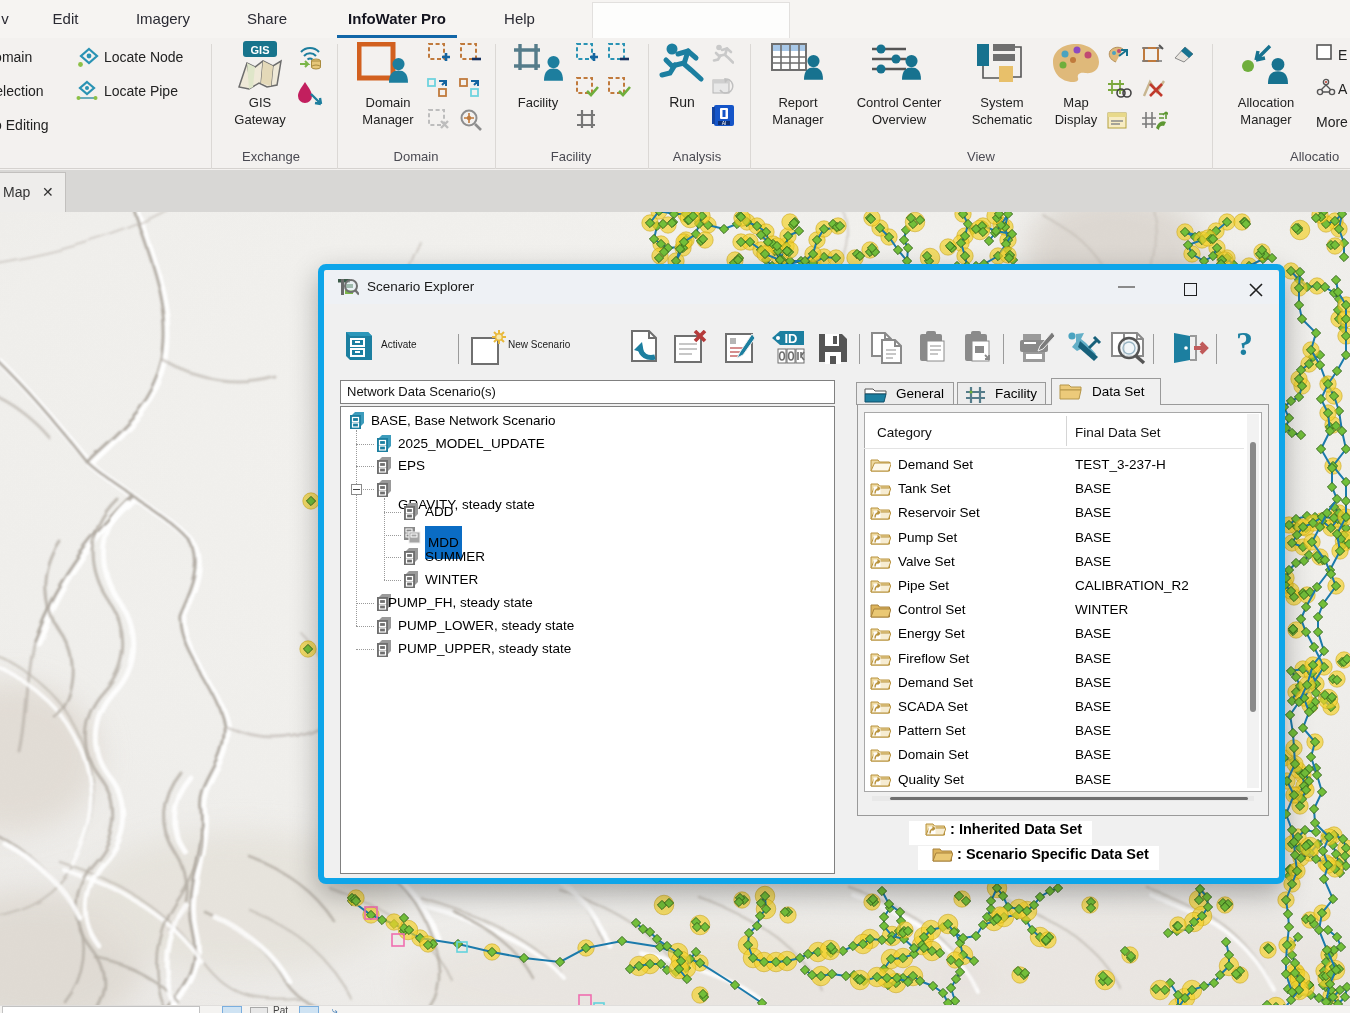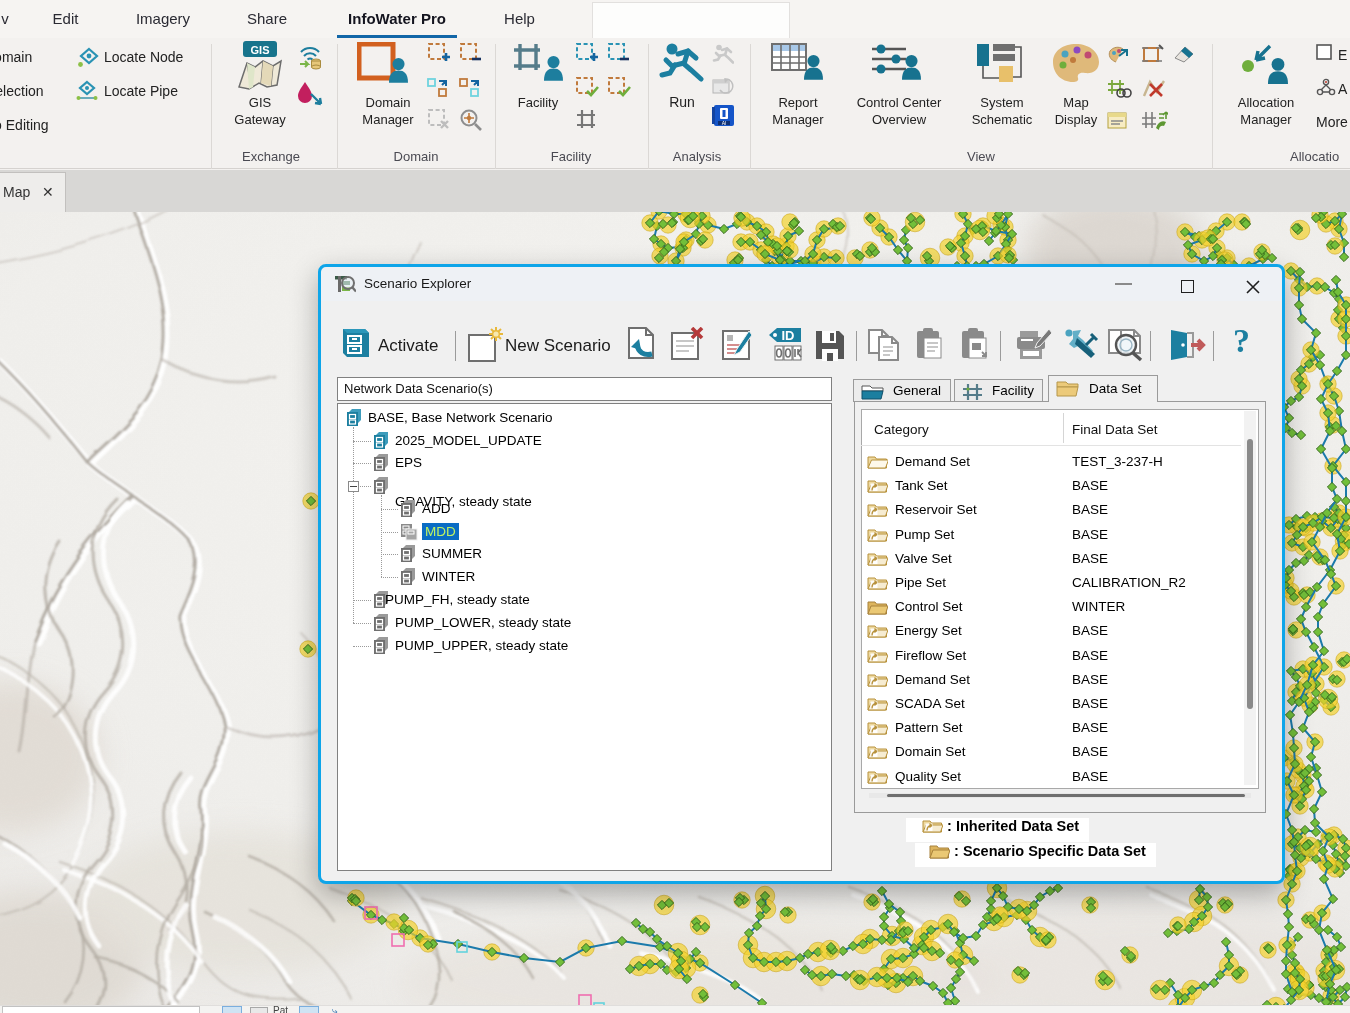--- a/index.html
+++ b/index.html
@@ -6,24 +6,24 @@
 #menubar{position:absolute;left:0;top:0;width:1350px;height:38px;background:#f6f4f2}
 .mtab{position:absolute;top:0;height:38px;line-height:38px;font-size:15px;color:#2a2a33}
 #ribbon{position:absolute;left:0;top:38px;width:1350px;height:131px;background:#f3f1ef;border-bottom:1px solid #d5d2cf}
 .gsep{position:absolute;top:6px;width:1px;height:125px;background:#dbd8d5}
 .glabel{position:absolute;top:111px;font-size:13px;color:#4a4a52;text-align:center}
 .btnlabel{position:absolute;font-size:13px;color:#222;text-align:center;line-height:17px}
 #tabstrip{position:absolute;left:0;top:170px;width:1350px;height:42px;background:#d8d7d5}
 #maptab{position:absolute;left:-12px;top:172px;width:78px;height:40px;background:#eeedeb;border:1px solid #c2c0be;border-bottom:none;font-size:14px;color:#333;line-height:38px;padding-left:14px}
 #map{position:absolute;left:0;top:212px;width:1350px;height:801px}
 #statusbar{position:absolute;left:0;top:1005px;width:1350px;height:8px;background:#f4f3f1;border-top:1px solid #e0dedc}
-#dlg{position:absolute;left:318px;top:264px;width:967px;height:620px;background:#f0f0f0;border:3px solid #0ea5e9;border-radius:8px;box-shadow:0 10px 28px rgba(0,0,0,0.3)}
+#dlg{position:absolute;left:318px;top:264px;width:967px;height:620px;background:#f0f0f0;border:6px solid #0ea5e9;border-radius:8px;box-shadow:0 10px 28px rgba(0,0,0,0.3)}
 #dlgtitle{position:absolute;left:0;top:0;width:100%;height:34px;background:#eef1f5;border-radius:8px 8px 0 0}
 #dlgtitle .t{position:absolute;left:43px;top:0;line-height:34px;font-size:13.5px;color:#191919}
-.tbtxt{position:absolute;font-size:17px;color:#1b1b1b}
+.tbtxt{position:absolute;font-size:10px;color:#1b1b1b}
 .tsep{position:absolute;top:64px;width:1px;height:30px;background:#9b9b9b}
 .treelbl{position:absolute;left:16px;top:110px;width:495px;height:24px;background:#fff;border:1px solid #808080;font-size:13px;color:#111;line-height:22px;padding-left:6px}
 .treebox{position:absolute;left:16px;top:136px;width:495px;height:468px;background:#fff;border:1px solid #808080}
 .trow{position:absolute;font-size:13.5px;color:#000;white-space:nowrap}
 .rtab{position:absolute;font-size:13.5px;color:#000}
 .grpbox{position:absolute;left:533px;top:134px;width:412px;height:412px;background:#f0f0f0;border:1px solid #9a9a9a}
 .tablebox{position:absolute;left:540px;top:142px;width:398px;height:380px;background:#fff;border:1px solid #a8a8a8}
 .cell{position:absolute;font-size:13.5px;color:#000;white-space:nowrap}
 .legend{position:absolute;font-size:14.5px;font-weight:bold;color:#000;background:#fff;white-space:nowrap;line-height:23px}
 </style></head><body>
@@ -1556,21 +1556,21 @@
           <rect x="3.5" y="11" width="6" height="4" fill="none" stroke="#fff" stroke-width="1.2"></rect>
         </svg></div>
       <div class="trow" style="left:85px;top:98px">ADD</div>
       <div class="abs" style="left:63px;top:120px"><svg width="19" height="18" viewBox="0 0 19 18" xmlns="http://www.w3.org/2000/svg">
           <rect x="1" y="1" width="11" height="13" fill="#8a8a8a"></rect>
           <rect x="3" y="3" width="6" height="3" fill="none" stroke="#fff"></rect>
           <rect x="3" y="8" width="6" height="3" fill="none" stroke="#fff"></rect>
           <rect x="6" y="6" width="11" height="11" fill="#a5a5a5" stroke="#f0f0f0"></rect>
           <rect x="8" y="8" width="6" height="3" fill="none" stroke="#fff"></rect>
         </svg></div>
-      <div class="trow" style="left:85px;top:120px;background:#0a6cc4;color:#bef264;padding:1px 3px">MDD</div>
+      <div class="trow" style="left:85px;top:120px;background:#0a6cc4;color:#000000;padding:9px 3px">MDD</div>
       <div class="abs" style="left:63px;top:142px"><svg width="18" height="17" viewBox="0 0 18 17" xmlns="http://www.w3.org/2000/svg">
           <path d="M3 3 l3 -3 h9 v11 l-3 3 z" fill="#9a9a9a"></path>
           <rect x="1" y="3" width="11" height="14" fill="#6f6f6f"></rect>
           <rect x="3.5" y="5.5" width="6" height="4" fill="none" stroke="#fff" stroke-width="1.2"></rect>
           <rect x="3.5" y="11" width="6" height="4" fill="none" stroke="#fff" stroke-width="1.2"></rect>
         </svg></div>
       <div class="trow" style="left:85px;top:143px">SUMMER</div>
       <div class="abs" style="left:63px;top:165px"><svg width="18" height="17" viewBox="0 0 18 17" xmlns="http://www.w3.org/2000/svg">
           <path d="M3 3 l3 -3 h9 v11 l-3 3 z" fill="#9a9a9a"></path>
           <rect x="1" y="3" width="11" height="14" fill="#6f6f6f"></rect>

